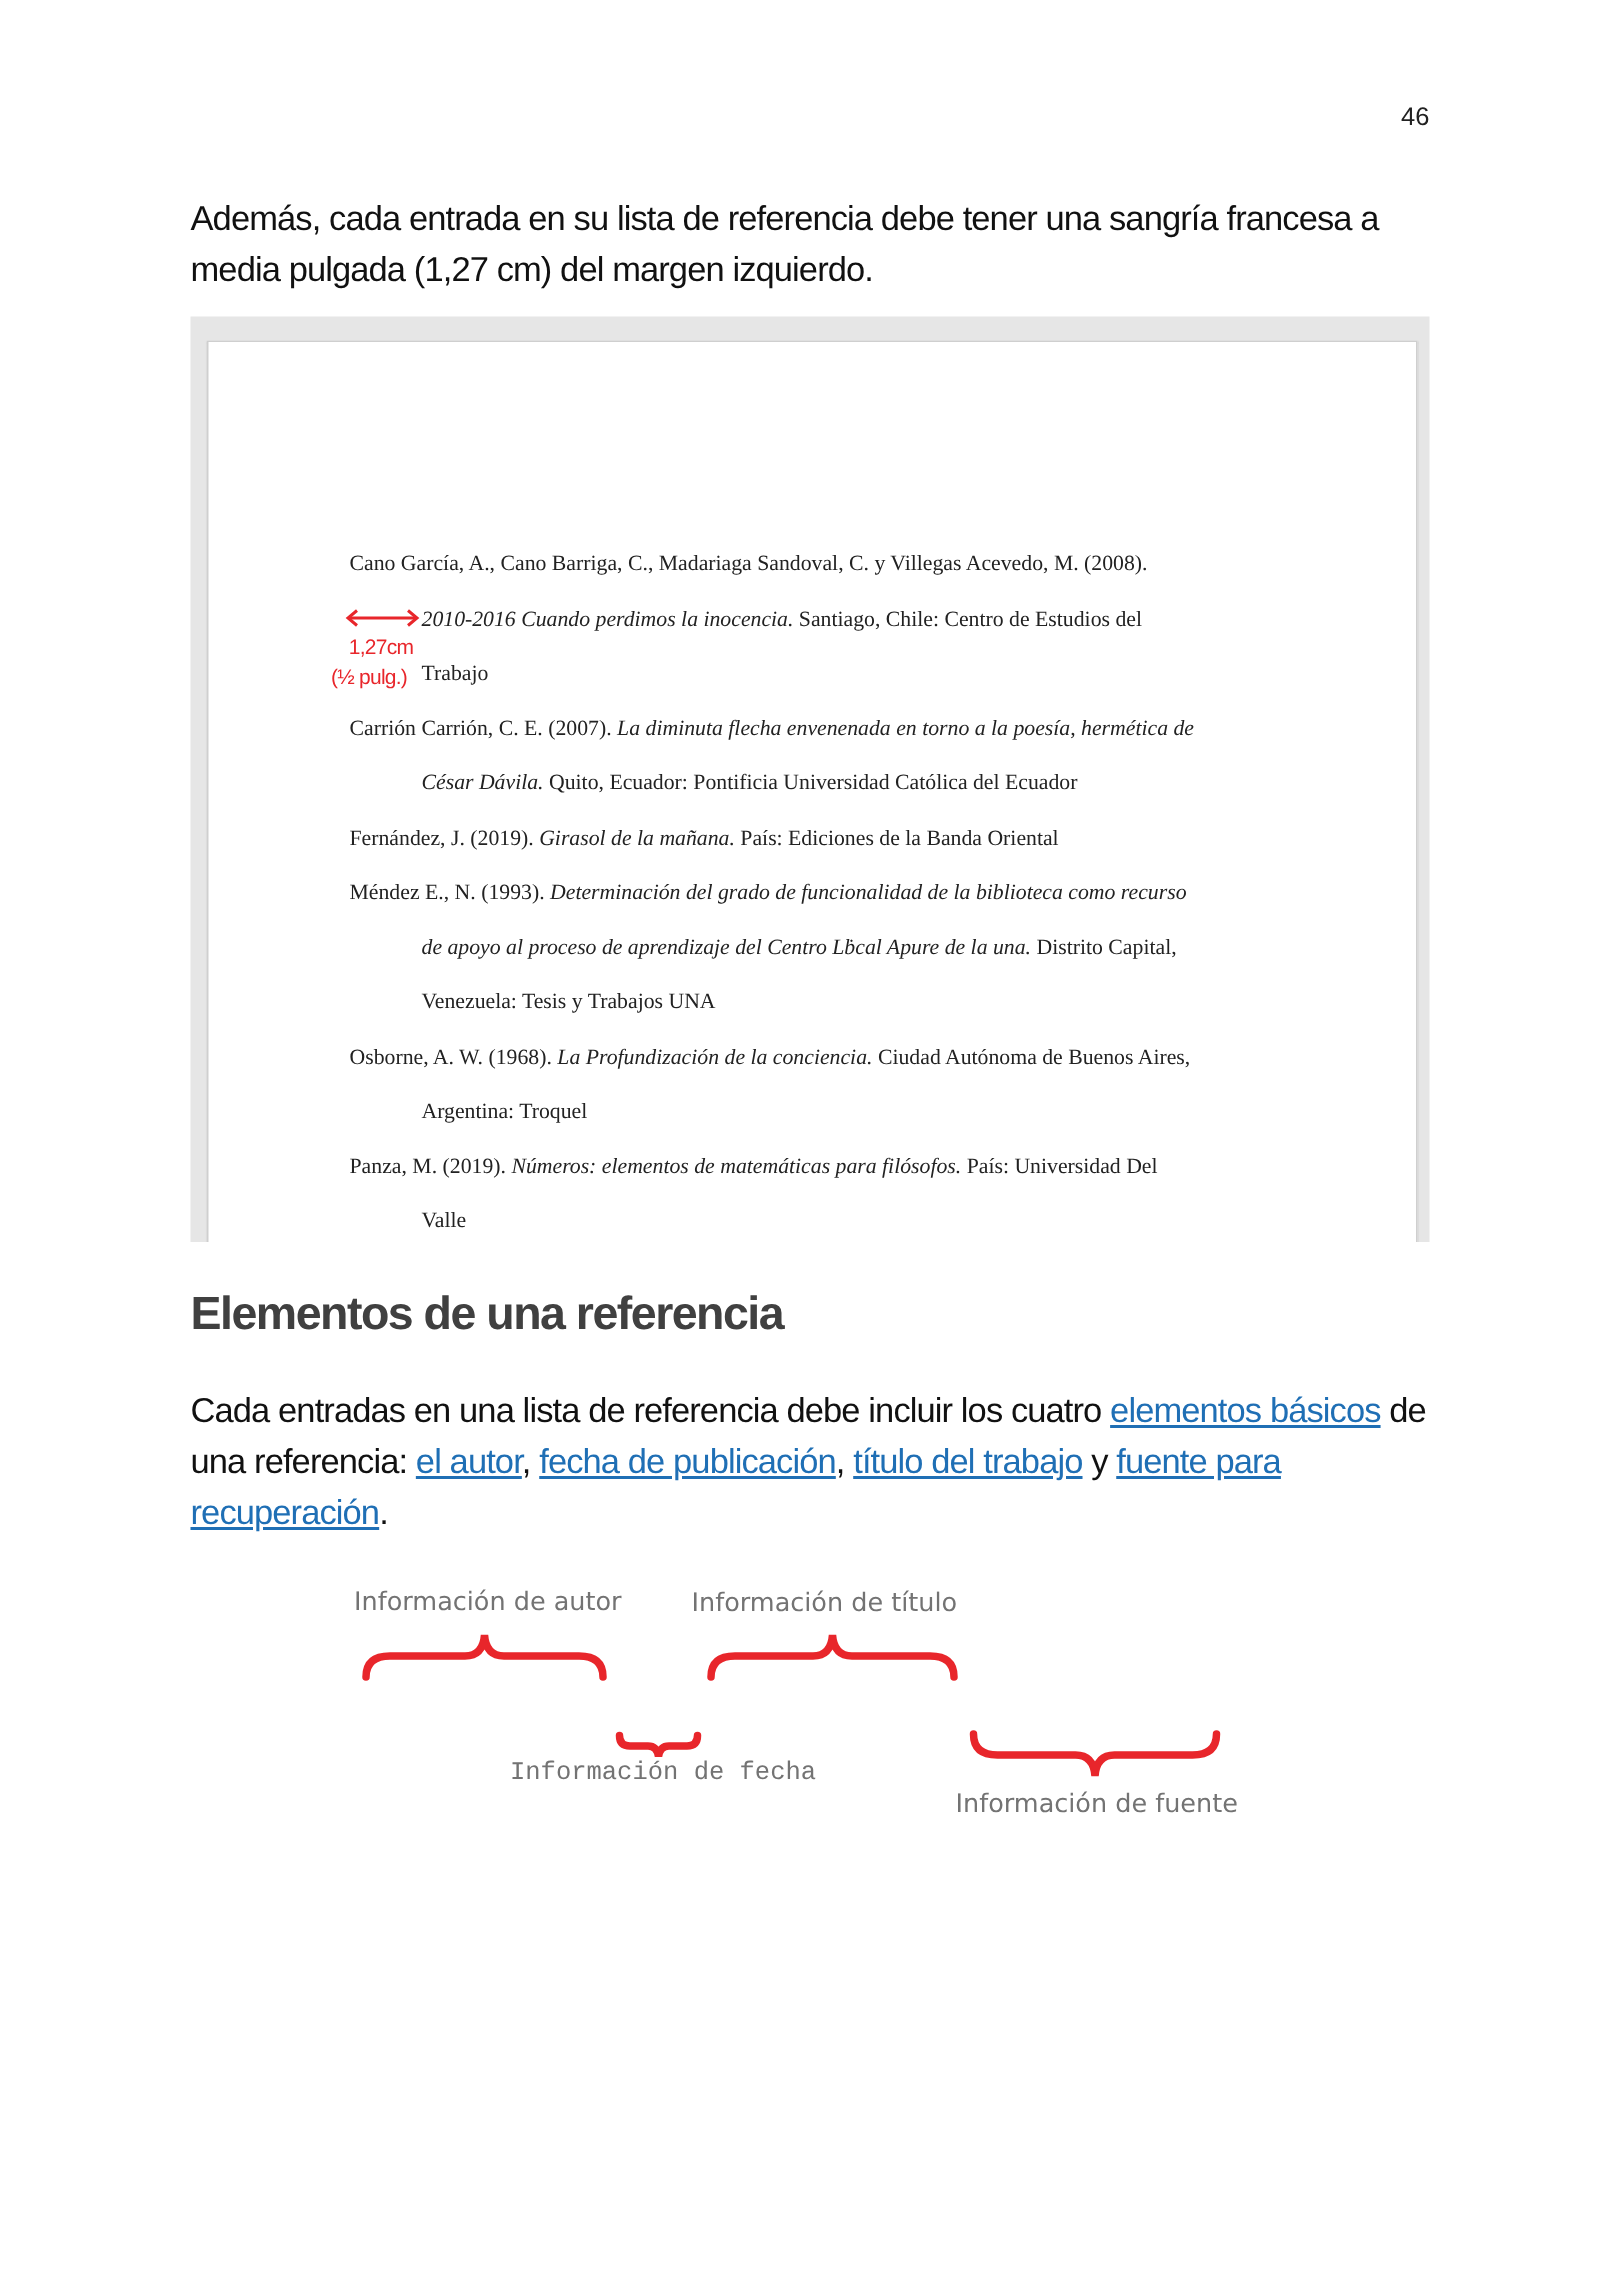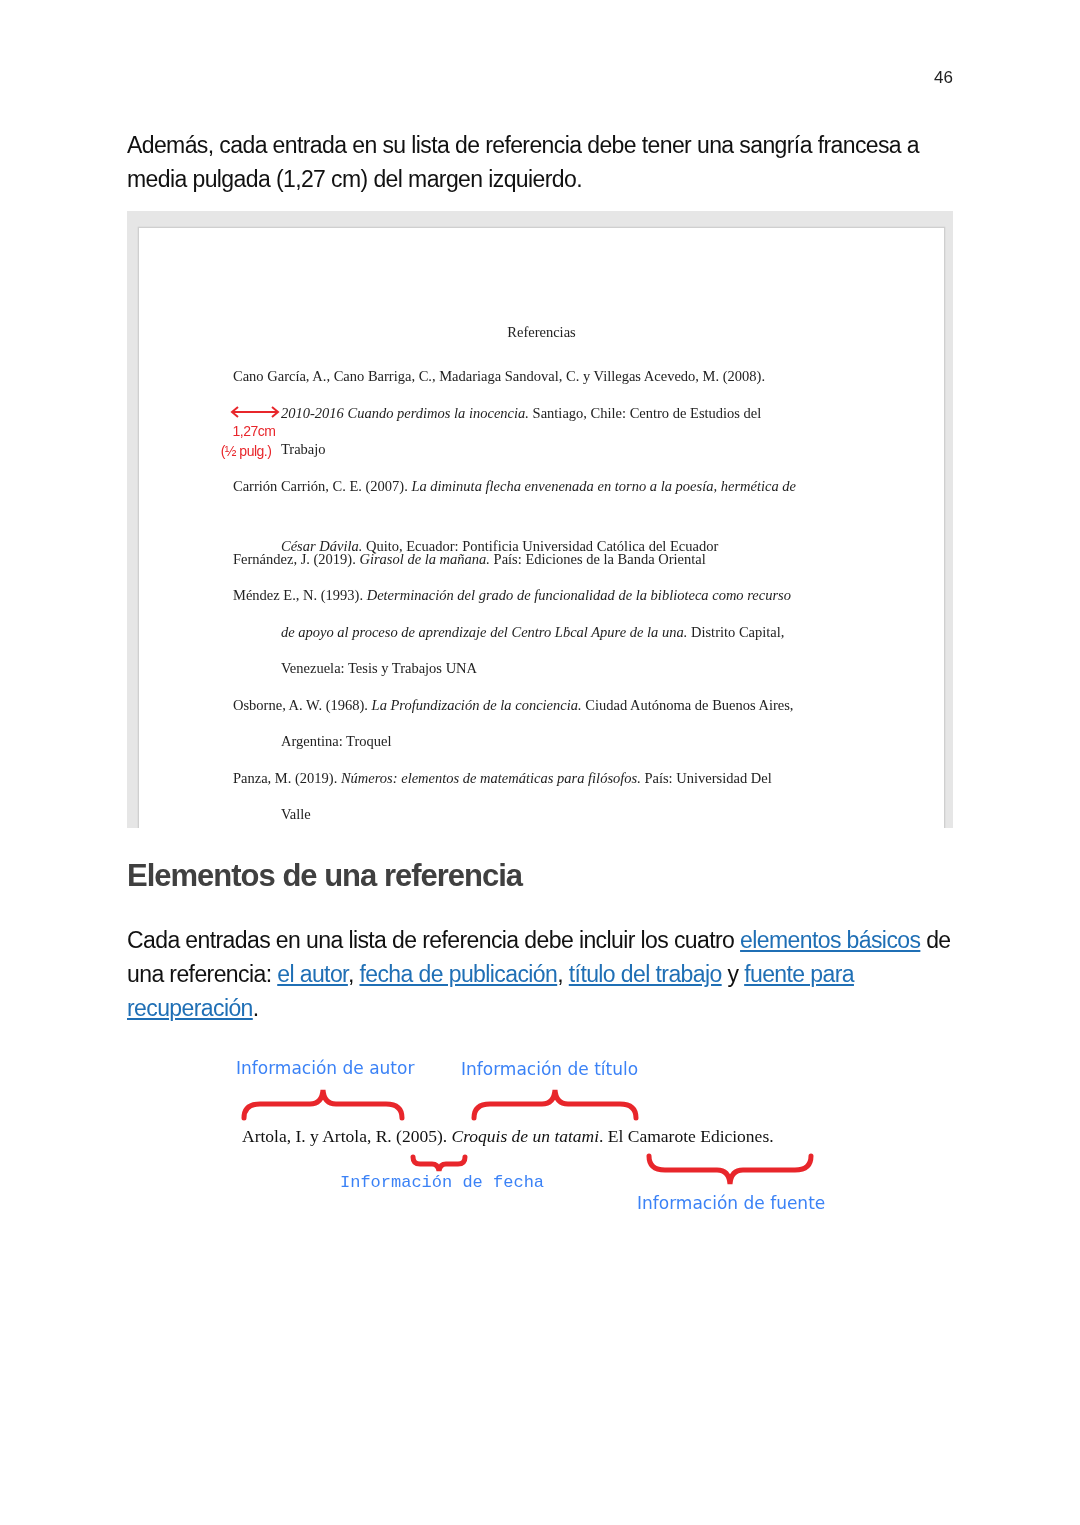--- a/index.html
+++ b/index.html
@@ -29,41 +29,40 @@
 
   .section-title { position: absolute; top: 858px; left: 127px; font-size: 31px;
                    font-weight: bold; letter-spacing: -1px; color: #404040;
                    font-family: "Liberation Sans", sans-serif; }
 
   .body2 { position: absolute; top: 923px; left: 127px; width: 850px;
            font-size: 23px; line-height: 34px; letter-spacing: -0.6px; color: #111; }
   .body2 a { color: #1f6fb5; text-decoration: underline; }
 
   .diagram { position: absolute; top: 1050px; left: 230px; width: 620px; height: 180px; }
-  .diag-label { position: absolute; color: #3b82f6; font-size: 17px;
+  .diag-label { position: absolute; color: #737373; font-size: 17px;
                 font-family: "DejaVu Sans", sans-serif; white-space: nowrap; }
   .diag-ref { position: absolute; top: 76px; left: 12px; font-family: "Liberation Serif", serif;
               font-size: 17.5px; color: #111; white-space: nowrap; }
 </style>
 </head>
 <body>
 
 <div class="page-number">46</div>
 
 <p class="intro" style="margin:0">Además, cada entrada en su lista de referencia debe tener una sangría francesa a media pulgada (1,27 cm) del margen izquierdo.</p>
 
 <div class="doc-frame">
   <div class="doc-page">
-    <div class="doc-text ref-title">Referencias</div>
     <div id="doc-lines">
         <div class="doc-text" style="top: 140px; left: 94px;"><span>Cano García, A., Cano Barriga, C., Madariaga Sandoval, C. y Villegas Acevedo, M. (2008).</span></div>
         <div class="doc-text" style="top: 176.5px; left: 142px;"><i>2010-2016 Cuando perdimos la inocencia.</i><span> Santiago, Chile: Centro de Estudios del</span></div>
         <div class="doc-text" style="top: 213px; left: 142px;"><span>Trabajo</span></div>
         <div class="doc-text" style="top: 249.5px; left: 94px;"><span>Carrión Carrión, C. E. (2007). </span><i>La diminuta flecha envenenada en torno a la poesía, hermética de</i></div>
-        <div class="doc-text" style="top: 286px; left: 142px; margin-top: 24px;"><i>César Dávila.</i><span> Quito, Ecuador: Pontificia Universidad Católica del Ecuador</span></div>
+        <div class="doc-text" style="top: 286px; left: 142px;"><i>César Dávila.</i><span> Quito, Ecuador: Pontificia Universidad Católica del Ecuador</span></div>
         <div class="doc-text" style="top: 322.5px; left: 94px;"><span>Fernández, J. (2019). </span><i>Girasol de la mañana.</i><span> País: Ediciones de la Banda Oriental</span></div>
         <div class="doc-text" style="top: 359px; left: 94px;"><span>Méndez E., N. (1993). </span><i>Determinación del grado de funcionalidad de la biblioteca como recurso</i></div>
         <div class="doc-text" style="top: 395.5px; left: 142px;"><i>de apoyo al proceso de aprendizaje del Centro Lḃcal Apure de la una.</i><span> Distrito Capital,</span></div>
         <div class="doc-text" style="top: 432px; left: 142px;"><span>Venezuela: Tesis y Trabajos UNA</span></div>
         <div class="doc-text" style="top: 468.5px; left: 94px;"><span>Osborne, A. W. (1968). </span><i>La Profundización de la conciencia.</i><span> Ciudad Autónoma de Buenos Aires,</span></div>
         <div class="doc-text" style="top: 505px; left: 142px;"><span>Argentina: Troquel</span></div>
         <div class="doc-text" style="top: 541.5px; left: 94px;"><span>Panza, M. (2019). </span><i>Números: elementos de matemáticas para filósofos.</i><span> País: Universidad Del</span></div>
         <div class="doc-text" style="top: 578px; left: 142px;"><span>Valle</span></div>
       </div>
 
@@ -88,23 +87,20 @@
   <div class="diag-label" style="left:231px; top:9px;">Información de título</div>
 
   <svg style="position:absolute; left:10px; top:36px;" width="166" height="36" viewBox="0 0 166 36">
     <path d="M4 32 Q4 18 20 18 L70 18 Q82 18 83 4 Q84 18 96 18 L146 18 Q162 18 162 32" fill="none" stroke="#e8262b" stroke-width="5" stroke-linecap="round"></path>
   </svg>
 
   <svg style="position:absolute; left:240px; top:36px;" width="170" height="36" viewBox="0 0 170 36">
     <path d="M4 32 Q4 18 20 18 L72 18 Q84 18 85 4 Q86 18 98 18 L150 18 Q166 18 166 32" fill="none" stroke="#e8262b" stroke-width="5" stroke-linecap="round"></path>
   </svg>
 
-  <div class="diag-ref">
-    <span>Artola, I. y Artola, R.</span><span> (2005).</span><i> Croquis de un tatami</i><span>. El Camarote Ediciones.</span>
-  </div>
 
   <svg style="position:absolute; left:180px; top:104px;" width="58" height="20" viewBox="0 0 58 20">
     <path d="M3 3 Q3 10 10 10 L22 10 Q28 10 29 17 Q30 10 36 10 L48 10 Q55 10 55 3" fill="none" stroke="#e8262b" stroke-width="5" stroke-linecap="round"></path>
   </svg>
 
   <svg style="position:absolute; left:415px; top:102px;" width="170" height="36" viewBox="0 0 170 36">
     <path d="M4 4 Q4 18 20 18 L72 18 Q84 18 85 32 Q86 18 98 18 L150 18 Q166 18 166 4" fill="none" stroke="#e8262b" stroke-width="5" stroke-linecap="round"></path>
   </svg>
 
   <div class="diag-label" style="left:110px; top:123px;font-family:Liberation Mono, monospace;">Información de fecha</div>

